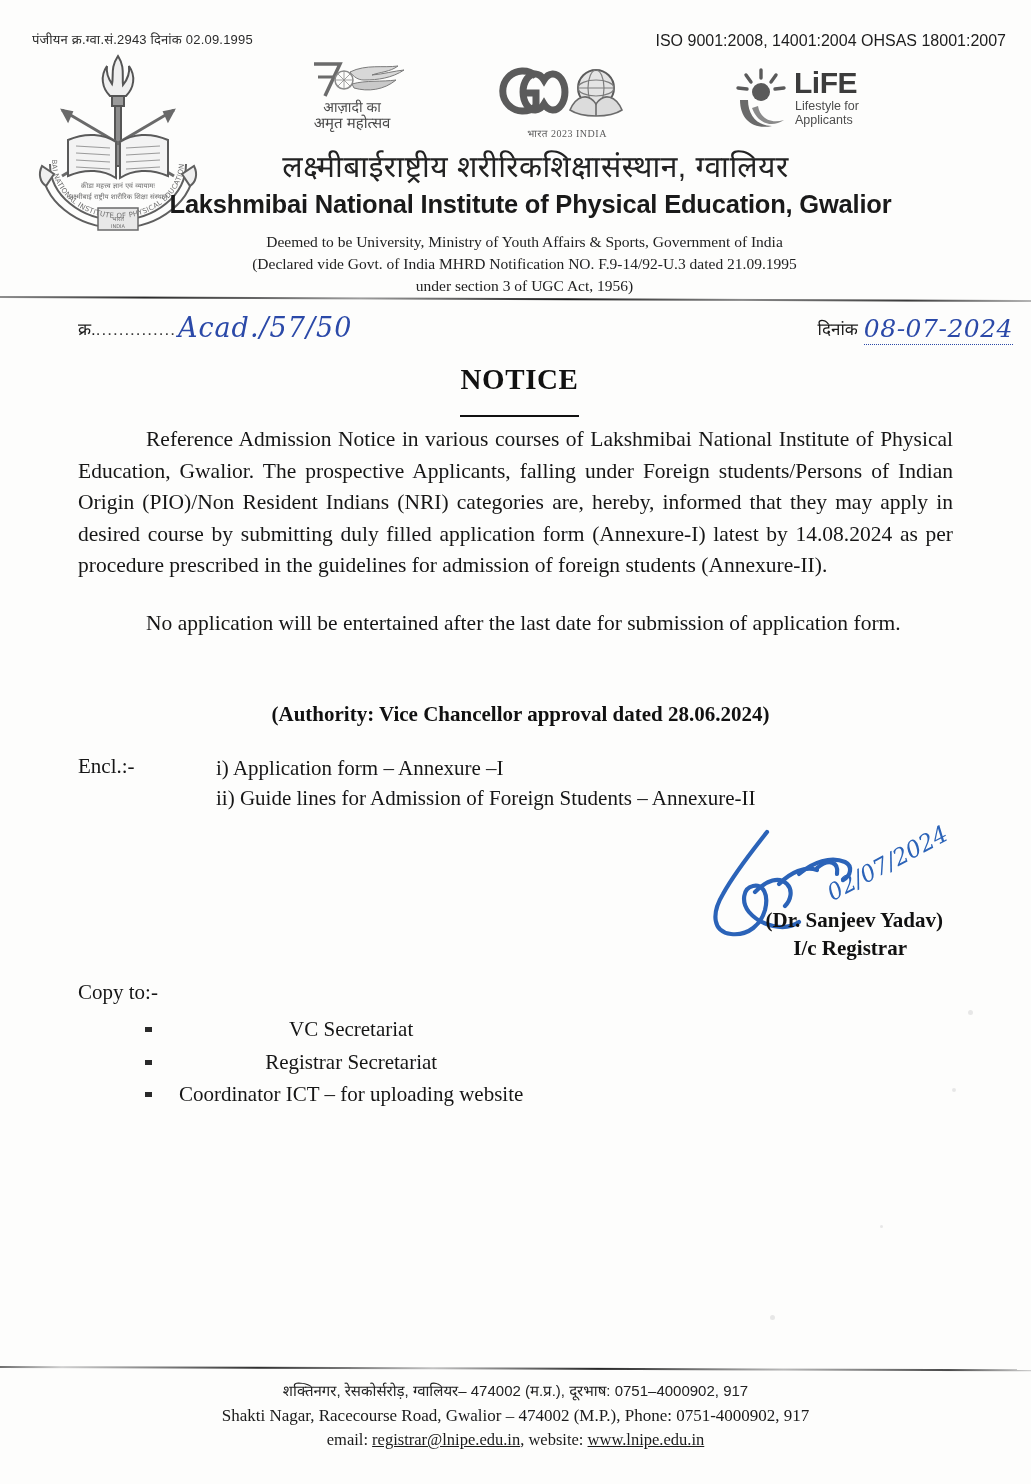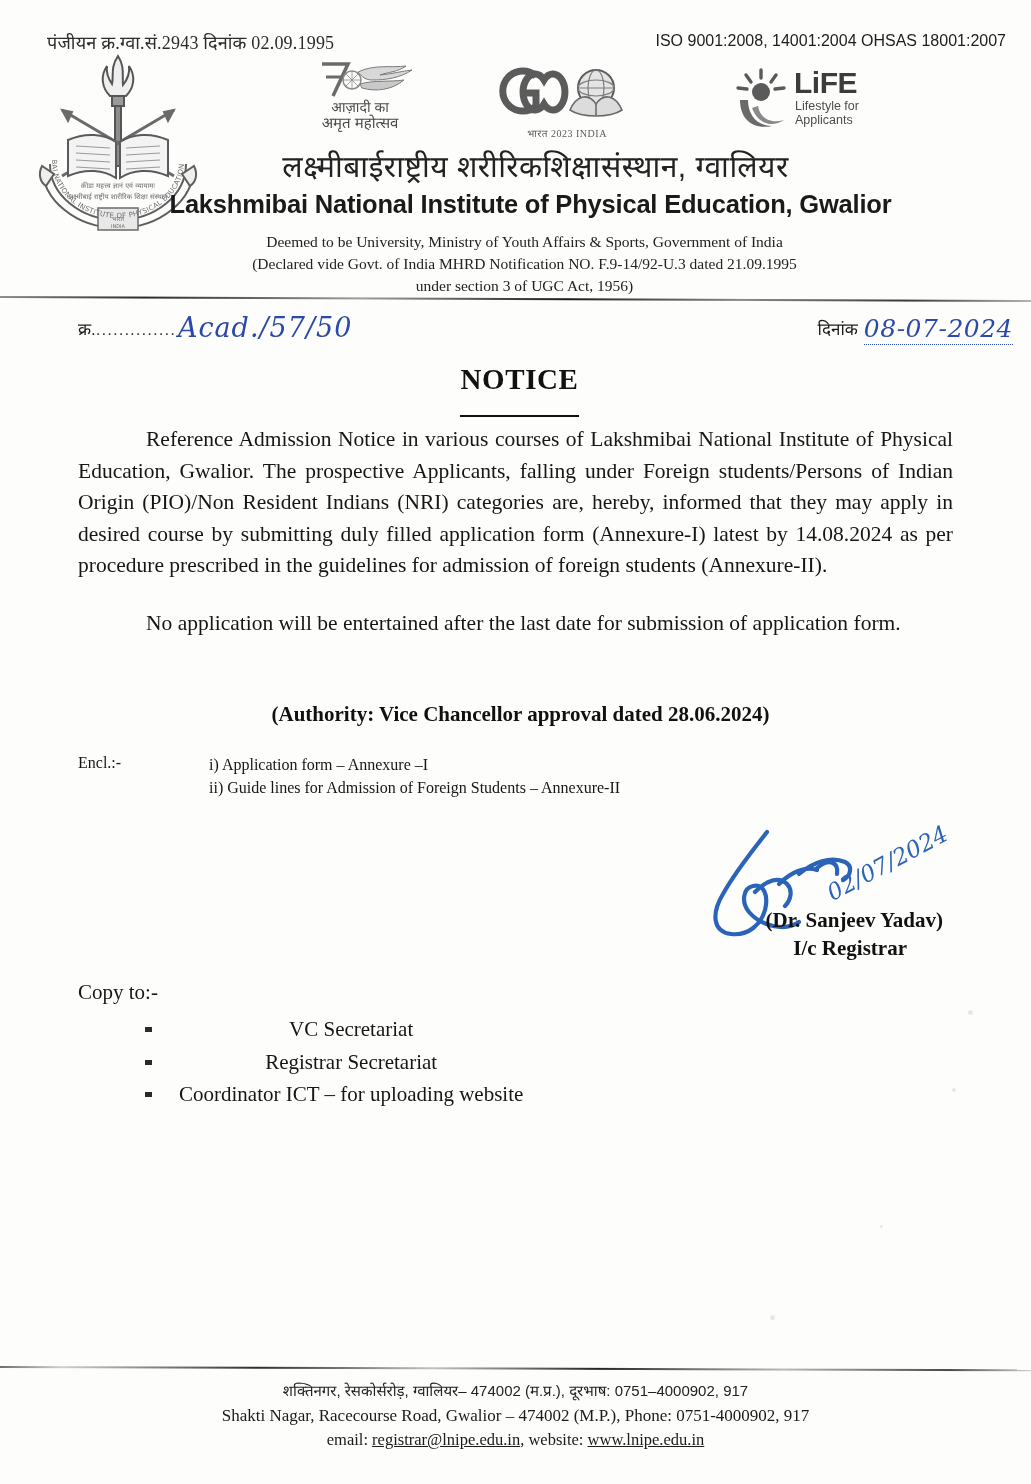--- a/index.html
+++ b/index.html
@@ -18,24 +18,24 @@
 
   .page {
     position: absolute;
     inset: 0;
     background: #fdfdfc;
   }
 
   
   .reg-line {
     position: absolute;
-    left: 47px;
+    left: 32px;
     top: 30px;
-    font-family: Liberation Serif, serif;
-    font-size: 18px;
+    font-family: Liberation Sans, sans-serif;
+    font-size: 13px;
     color: #2b2b2b;
     letter-spacing: 0.2px;
     white-space: nowrap;
   }
   .iso-line {
     position: absolute;
     right: 25px;
     top: 32px;
     font-family: "Liberation Sans", "DejaVu Sans", sans-serif;
     font-size: 16px;
@@ -48,21 +48,21 @@
     position: absolute;
     left: 28px;
     top: 48px;
     width: 180px;
     height: 185px;
   }
 
   
   .logo-amrit {
     position: absolute;
-    left: 300px;
+    left: 292px;
     top: 58px;
     width: 120px;
     height: 82px;
     text-align: center;
   }
   .logo-amrit .emb75 { display:block; }
   .logo-amrit .hi1 {
     font-family: "Liberation Sans", "DejaVu Sans", sans-serif;
     font-size: 14px;
     color: #4a4a4a;
@@ -260,22 +260,22 @@
     font-weight: bold;
     color: #111;
     padding-left: 10px;
   }
 
   .encl {
     position: absolute;
     left: 78px;
     top: 754px;
     display: flex;
-    gap: 1px;
-    font-size: 16px;
+    gap: 8px;
+    font-size: 21px;
     color: #161616;
   }
   .encl-label { width: 130px; flex: none; }
   .encl-items div { line-height: 1.42; white-space: nowrap; }
 
   
   .sig-area {
     position: absolute;
     right: 82px;
     top: 828px;

